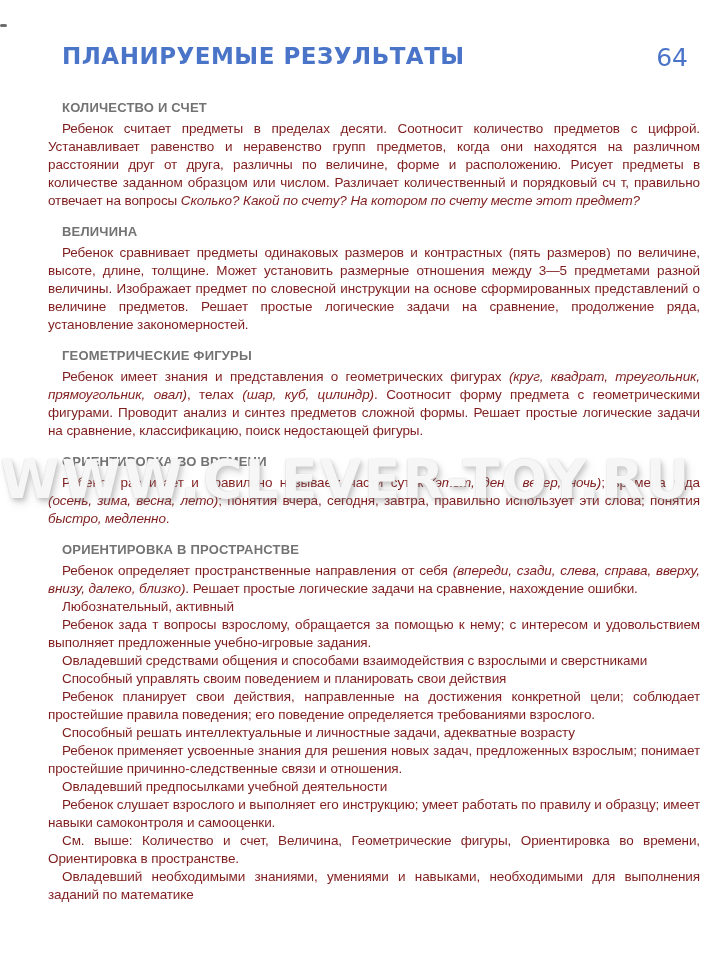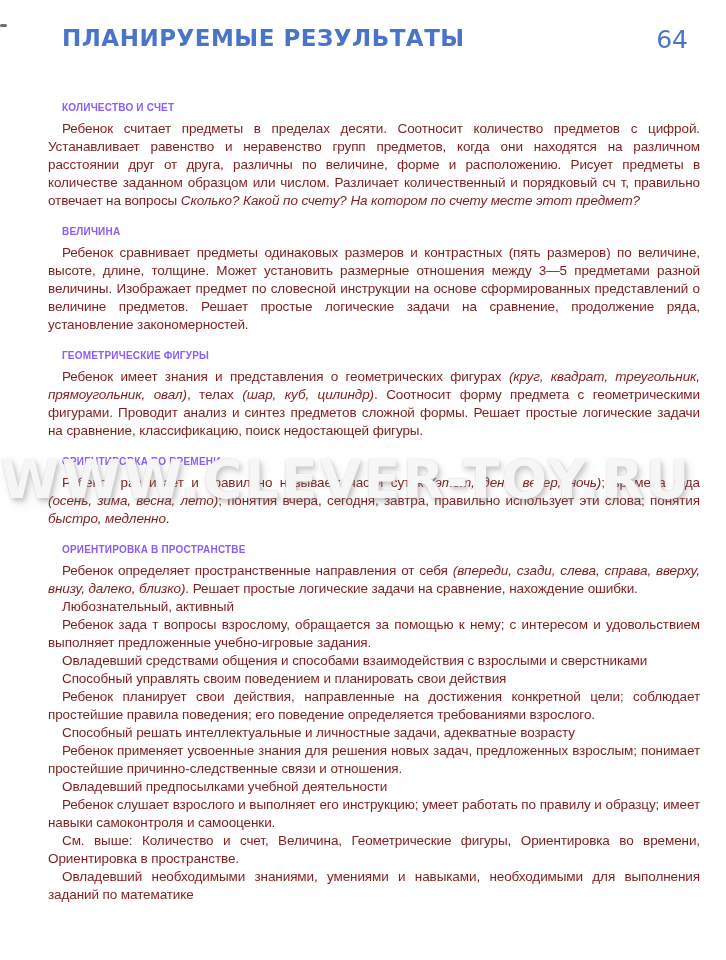--- a/index.html
+++ b/index.html
@@ -14,21 +14,21 @@
     overflow: hidden;
     font-family: "Liberation Sans", sans-serif;
   }
   .page {
     position: absolute;
     inset: 0;
     background: #ffffff;
   }
   .doc-header {
     position: absolute;
-    top: 26px;
+    top: 44px;
     left: 62px;
     right: 38px;
     display: flex;
     justify-content: space-between;
     align-items: flex-start;
   }
   .doc-title {
     font-family: "DejaVu Sans", sans-serif;
     font-weight: bold;
     font-size: 23px;
@@ -44,22 +44,22 @@
     line-height: 1.1;
   }
   .content {
     position: absolute;
     top: 100px;
     left: 48px;
     width: 652px;
     z-index: 1;
   }
   .sec-heading {
-    color: #8b5cf6;
-    font-size: 10px;
+    color: #737373;
+    font-size: 13px;
     font-weight: bold;
     line-height: 16px;
     letter-spacing: 0.2px;
     margin: 14px 0 4px 14px;
   }
   section:first-child .sec-heading {
     margin-top: 0;
   }
   .para {
     margin: 0;

